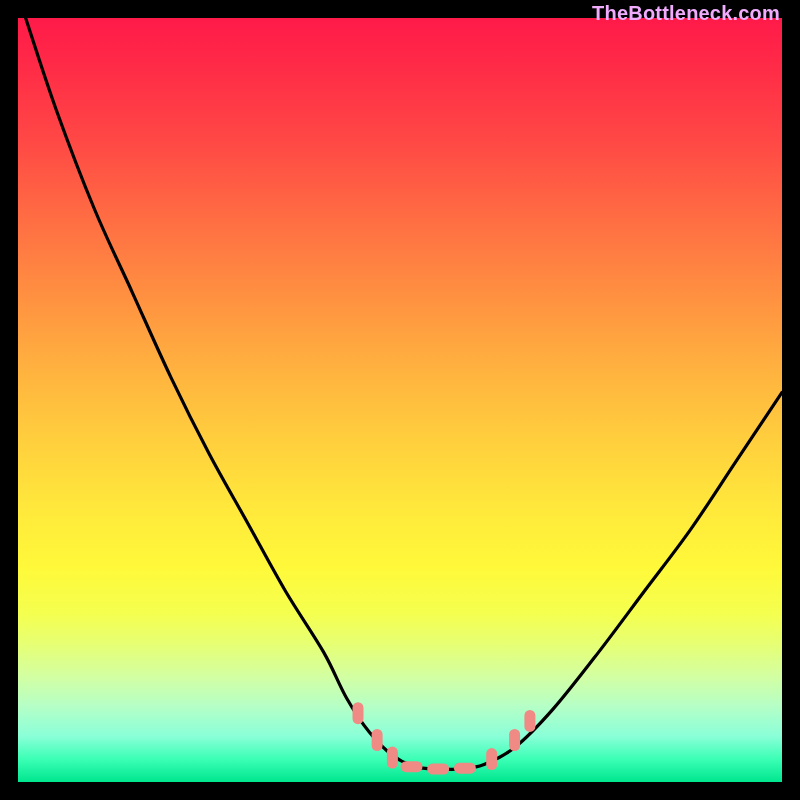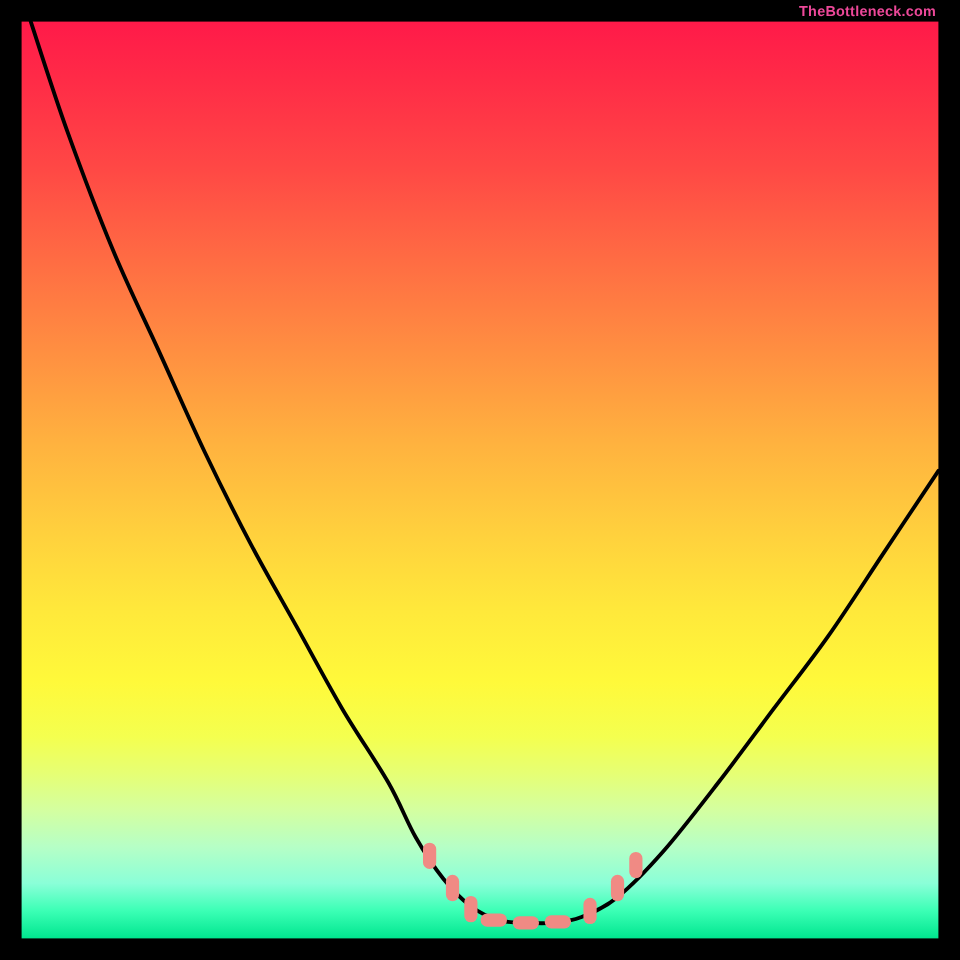--- a/index.html
+++ b/index.html
@@ -40,23 +40,23 @@
       #b6ffc6 90%,
       #8affd8 94%,
       #3bffb5 97%,
       #00e68f 100%);
   }
   .watermark {
     position: absolute;
     top: 2px;
     right: 20px;
     font-family: Arial, Helvetica, sans-serif;
-    font-size: 12px;
+    font-size: 20px;
     font-weight: 600;
-    color: #ec4899;
+    color: #f0abfc;
     letter-spacing: 0.2px;
     user-select: none;
   }
   svg.curve {
     position: absolute;
     top: 0;
     left: 0;
     width: 764px;
     height: 764px;
     overflow: visible;

